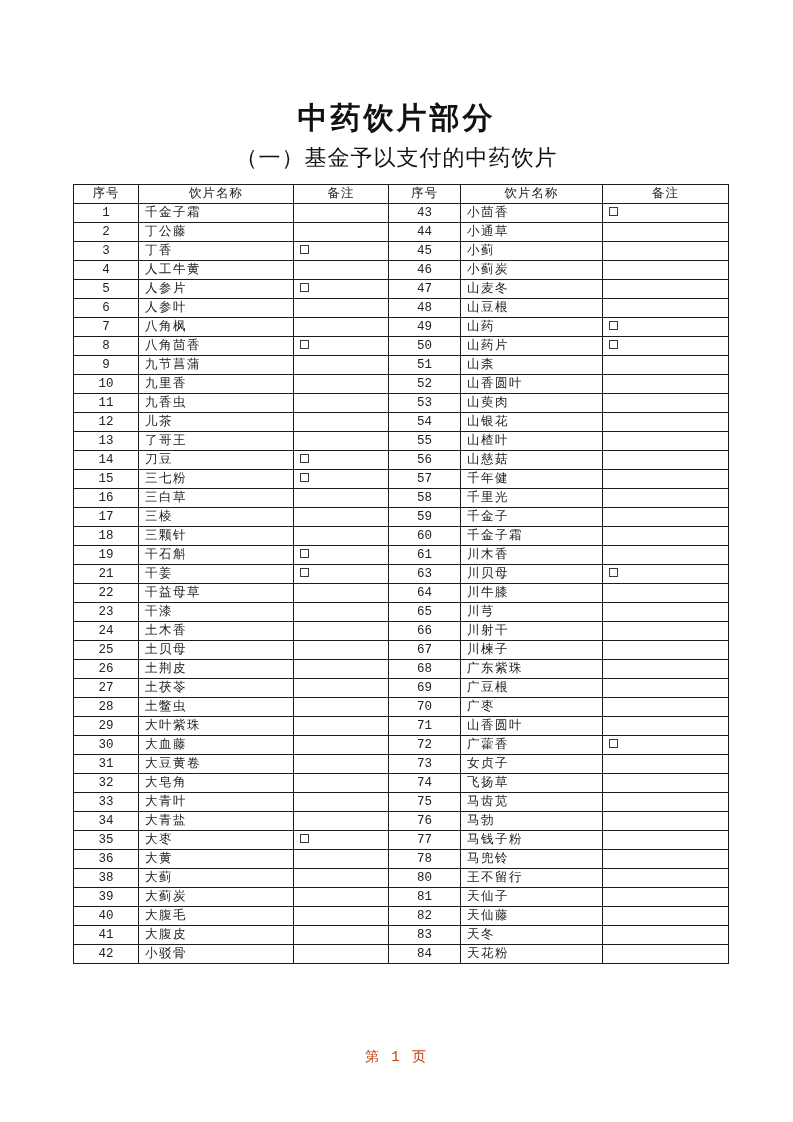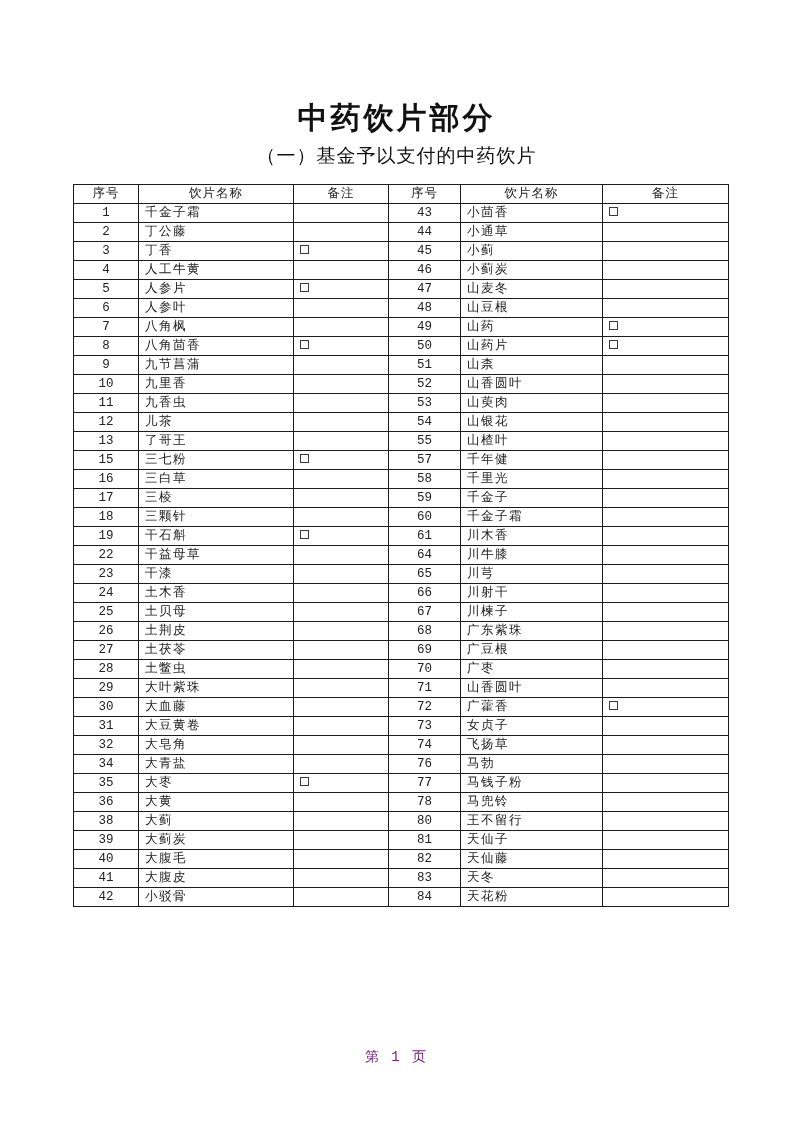--- a/index.html
+++ b/index.html
@@ -23,21 +23,21 @@
     font-weight: 700;
     letter-spacing: 3px;
     color: #111;
   }
   .subtitle {
     position: absolute;
     top: 143px;
     left: 0;
     width: 100%;
     text-align: center;
-    font-size: 19px;
+    font-size: 22px;
     font-weight: 500;
     letter-spacing: 1px;
     color: #111;
   }
   table.herb-table {
     position: absolute;
     top: 184px;
     left: 73px;
     width: 655px;
     border-collapse: collapse;
@@ -72,21 +72,21 @@
     background: #fff;
   }
   .footer {
     position: absolute;
     top: 1048px;
     left: 0;
     width: 100%;
     text-align: center;
     font-size: 14px;
     letter-spacing: 2px;
-    color: #701a75;
+    color: #c2410c;
   }
 </style>
 </head>
 <body>
 
 <div class="page">
   <div class="title">中药饮片部分</div>
   <div class="subtitle">（一）基金予以支付的中药饮片</div>
 
   <table class="herb-table">
@@ -207,20 +207,28 @@
         </tr>
         <tr>
           <td class="num">13</td>
           <td class="name">了哥王</td>
           <td class="remark"></td>
           <td class="num">55</td>
           <td class="name">山楂叶</td>
           <td class="remark"></td>
         </tr>
         <tr>
+          <td class="num">14</td>
+          <td class="name">刀豆</td>
+          <td class="remark"><span class="checkbox"></span></td>
+          <td class="num">56</td>
+          <td class="name">山慈菇</td>
+          <td class="remark"></td>
+        </tr>
+        <tr>
           <td class="num">15</td>
           <td class="name">三七粉</td>
           <td class="remark"><span class="checkbox"></span></td>
           <td class="num">57</td>
           <td class="name">千年健</td>
           <td class="remark"></td>
         </tr>
         <tr>
           <td class="num">16</td>
           <td class="name">三白草</td>
@@ -247,20 +255,28 @@
         </tr>
         <tr>
           <td class="num">19</td>
           <td class="name">干石斛</td>
           <td class="remark"><span class="checkbox"></span></td>
           <td class="num">61</td>
           <td class="name">川木香</td>
           <td class="remark"></td>
         </tr>
         <tr>
+          <td class="num">21</td>
+          <td class="name">干姜</td>
+          <td class="remark"><span class="checkbox"></span></td>
+          <td class="num">63</td>
+          <td class="name">川贝母</td>
+          <td class="remark"><span class="checkbox"></span></td>
+        </tr>
+        <tr>
           <td class="num">22</td>
           <td class="name">干益母草</td>
           <td class="remark"></td>
           <td class="num">64</td>
           <td class="name">川牛膝</td>
           <td class="remark"></td>
         </tr>
         <tr>
           <td class="num">23</td>
           <td class="name">干漆</td>
@@ -332,20 +348,28 @@
           <td class="num">73</td>
           <td class="name">女贞子</td>
           <td class="remark"></td>
         </tr>
         <tr>
           <td class="num">32</td>
           <td class="name">大皂角</td>
           <td class="remark"></td>
           <td class="num">74</td>
           <td class="name">飞扬草</td>
+          <td class="remark"></td>
+        </tr>
+        <tr>
+          <td class="num">33</td>
+          <td class="name">大青叶</td>
+          <td class="remark"></td>
+          <td class="num">75</td>
+          <td class="name">马齿苋</td>
           <td class="remark"></td>
         </tr>
         <tr>
           <td class="num">34</td>
           <td class="name">大青盐</td>
           <td class="remark"></td>
           <td class="num">76</td>
           <td class="name">马勃</td>
           <td class="remark"></td>
         </tr>

